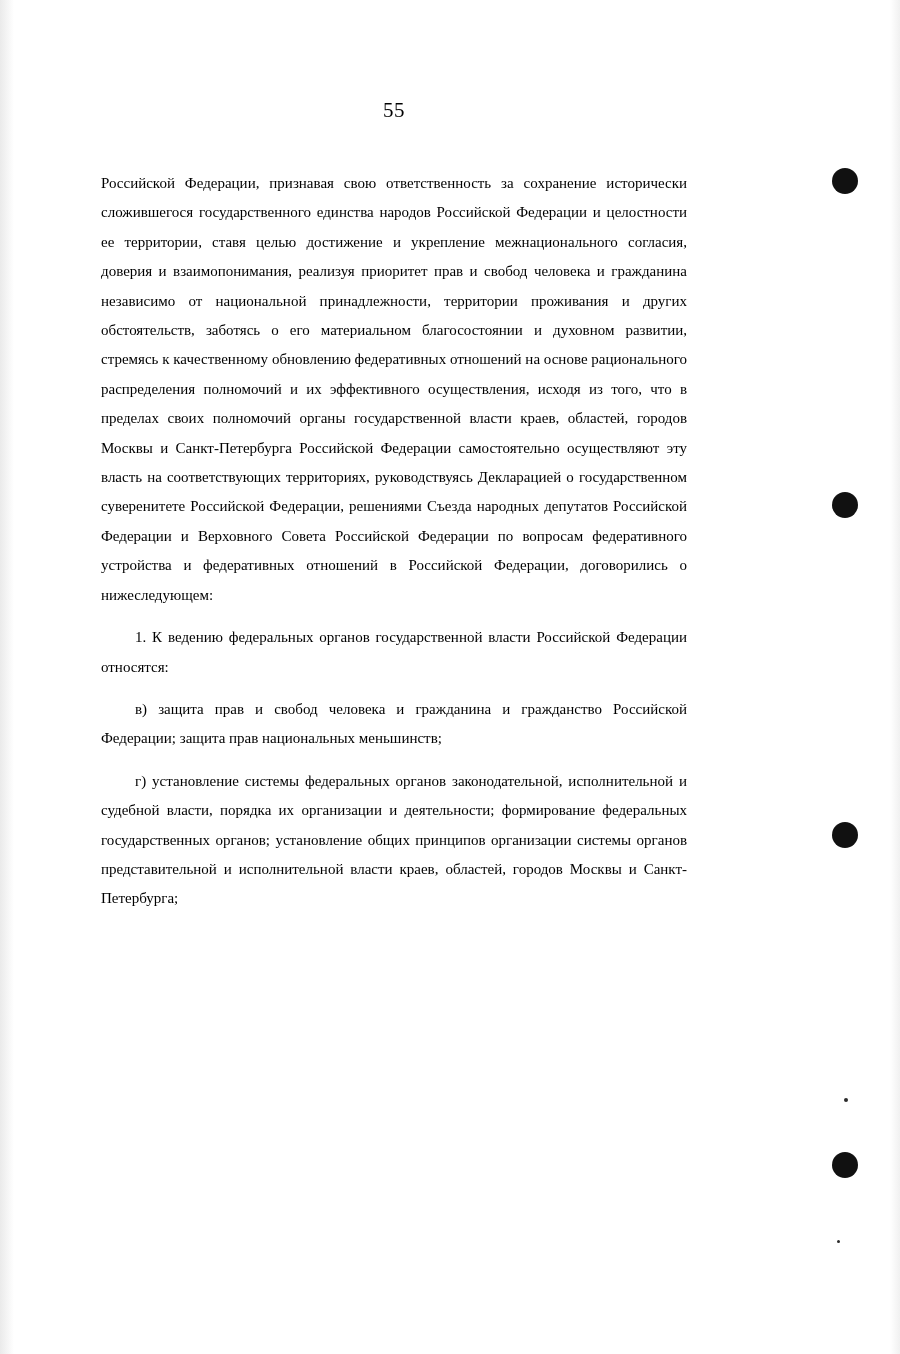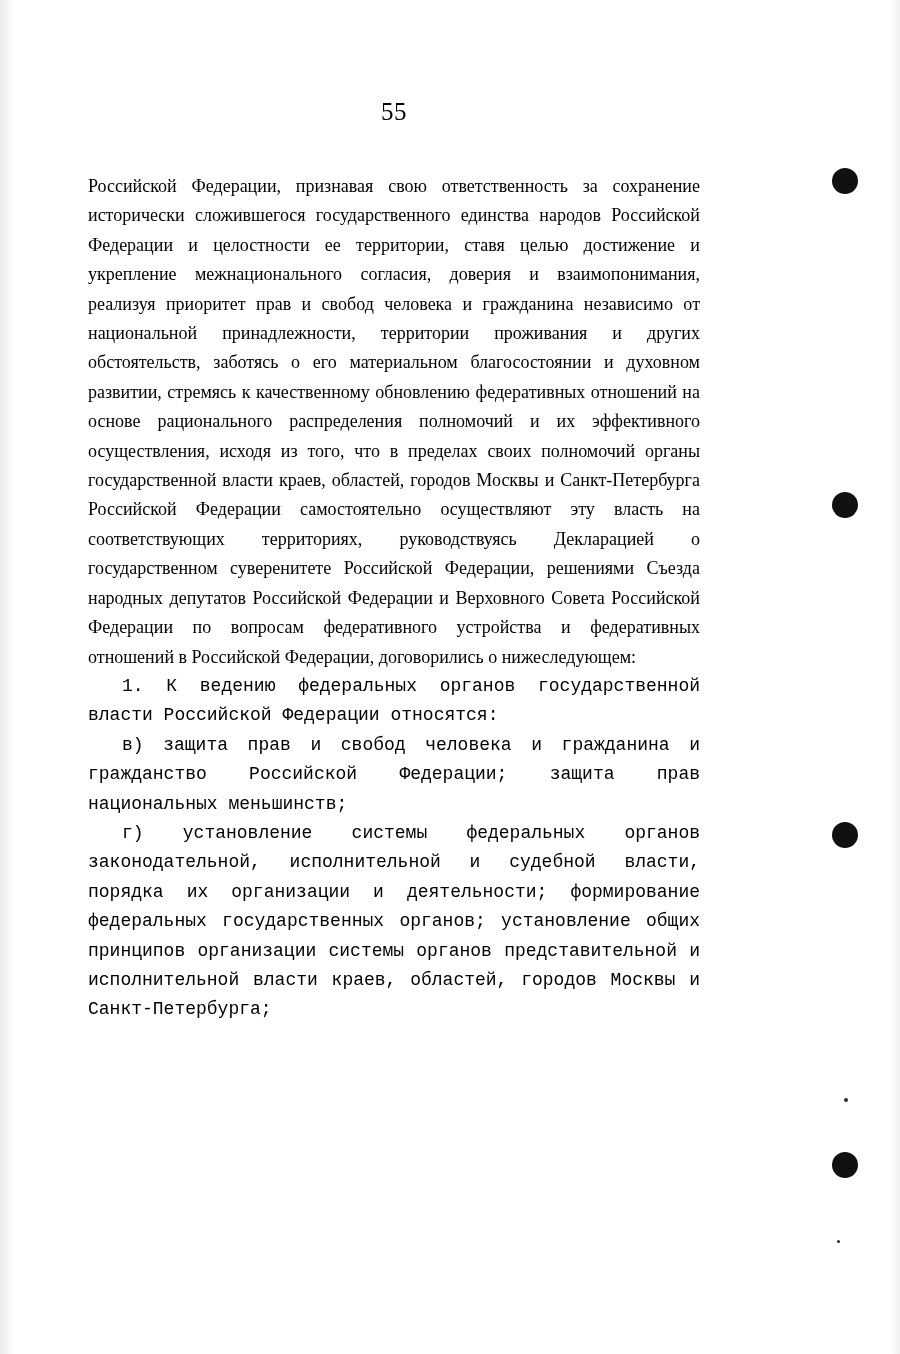--- a/index.html
+++ b/index.html
@@ -41,36 +41,35 @@
 
   .content {
     position: absolute;
     left: 88px;
     top: 98px;
     width: 612px;
   }
 
   .page-number {
     text-align: center;
-    font-size: 25px;
+    font-size: 21px;
     letter-spacing: .5px;
     margin-bottom: 46px;
   }
 
   p.para {
-    margin: 0;
-    font-size: 18px;
+    margin: 13px;
+    font-size: 15px;
     line-height: 29.4px;
     text-align: justify;
     text-justify: inter-word;
     hyphens: none;
   }
   p.para.hang {
     text-indent: 34px;
-    font-family: Liberation Mono, monospace;
   }
 
   .article-title {
     text-align: center;
     font-weight: bold;
     font-size: 18.4px;
     margin: 28px 0 4px 0;
   }
 
   

